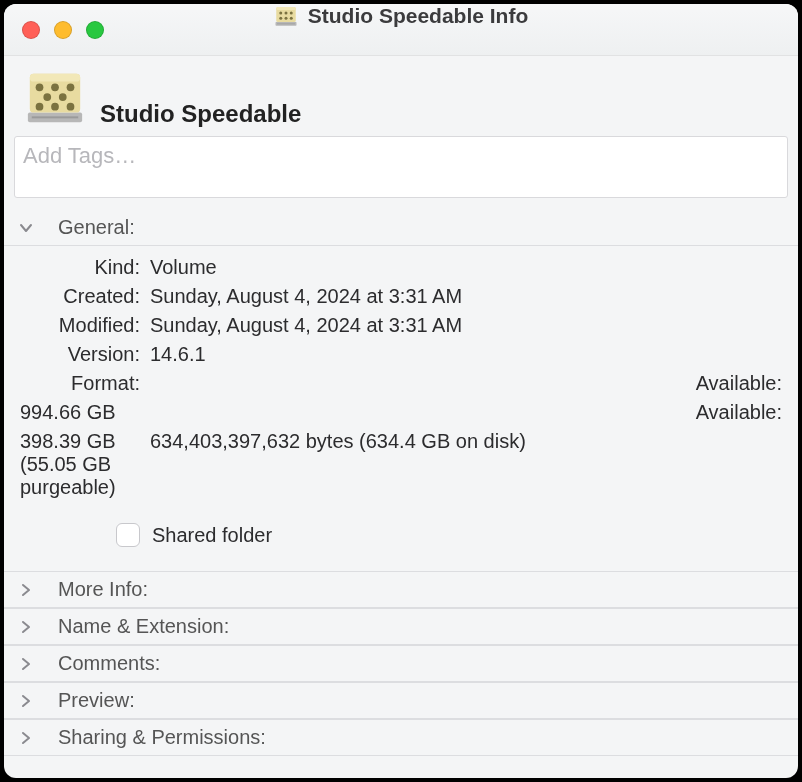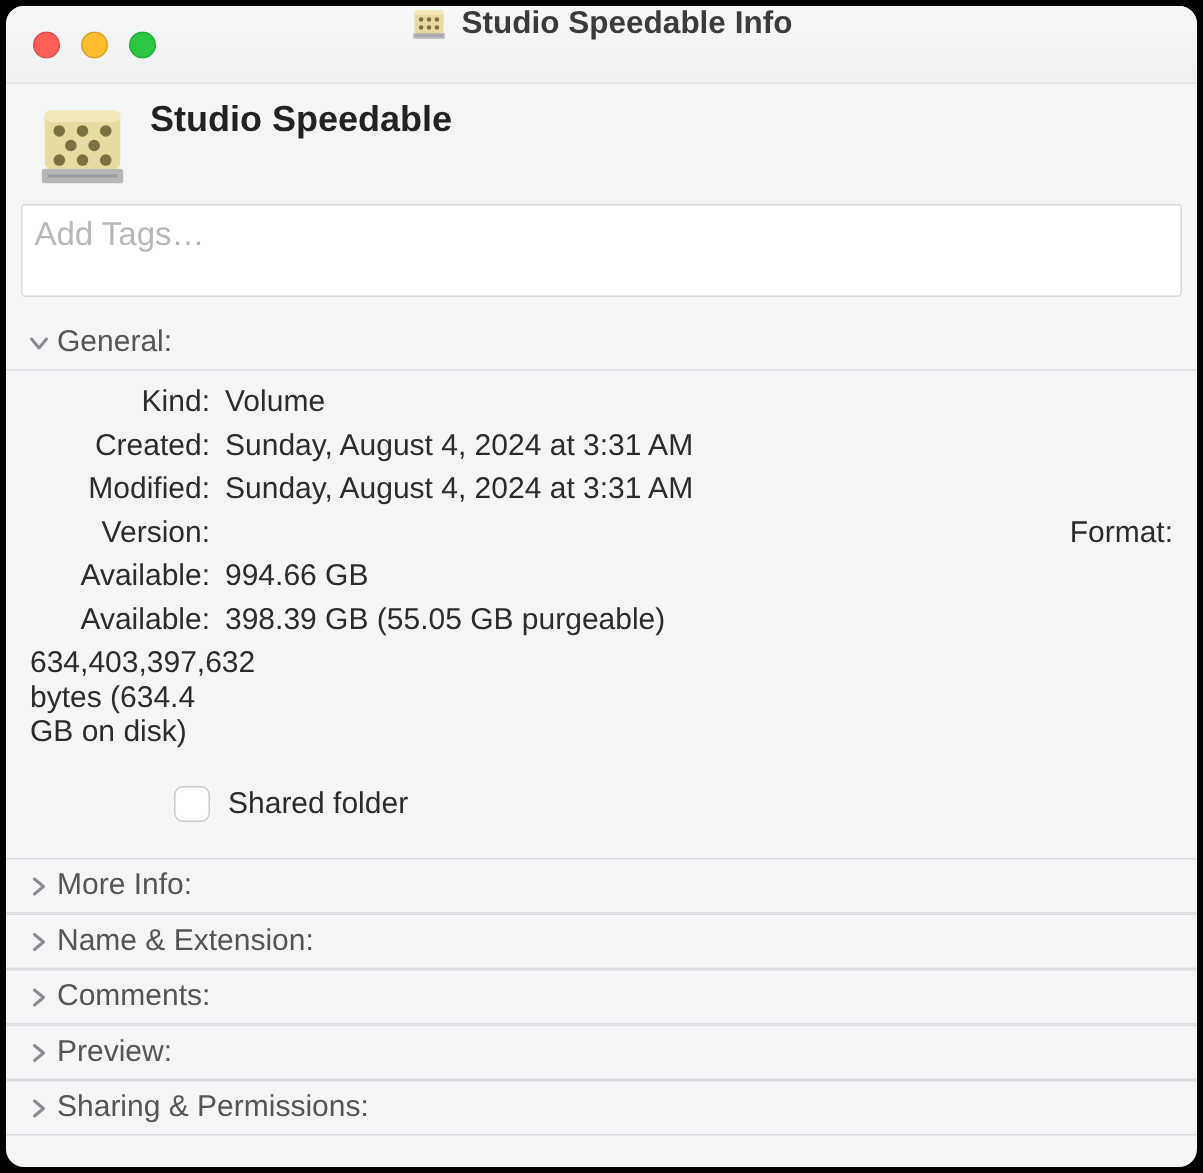--- a/index.html
+++ b/index.html
@@ -52,21 +52,21 @@
   .title-text {
     font-size: 21px;
     font-weight: 700;
     color: #3b3b3d;
   }
   .mini-drive {
     width: 24px; height: 24px;
   }
   .header {
     display: flex;
-    align-items: flex-start;
+    align-items: flex-end;
     gap: 14px;
     padding: 10px 16px 8px 20px;
   }
   .big-drive { width: 62px; height: 62px; }
   .header-text .name {
     font-size: 24px;
     font-weight: 700;
     color: #222;
   }
   .header-text .modline {
@@ -91,21 +91,21 @@
     font-family: inherit;
   }
   .tags-input::placeholder { color: #b7b7bb; }
   .sections {
     flex: 1;
     overflow: auto;
   }
   .section-header {
     display: flex;
     align-items: center;
-    gap: 4px;
+    gap: 24px;
     padding: 6px 14px;
     font-size: 20px;
     color: #555;
     border-top: 1px solid #dcdde0;
     border-bottom: 1px solid #dcdde0;
     background: #f4f5f6;
     cursor: default;
   }
   .section-header:first-child { border-top: none; }
   .chev {
@@ -222,20 +222,21 @@
         <div class="k">Kind:</div>
         <div>Volume</div>
 
         <div class="k">Created:</div>
         <div>Sunday, August 4, 2024 at 3:31 AM</div>
 
         <div class="k">Modified:</div>
         <div>Sunday, August 4, 2024 at 3:31 AM</div>
 
         <div class="k">Version:</div>
+        <div>14.6.1</div>
 
         <div class="k">Format:</div>
 
         <div class="k">Available:</div>
         <div>994.66 GB</div>
 
         <div class="k">Available:</div>
         <div>398.39 GB (55.05 GB purgeable)</div>
 
         <div>634,403,397,632 bytes (634.4 GB on disk)</div>

